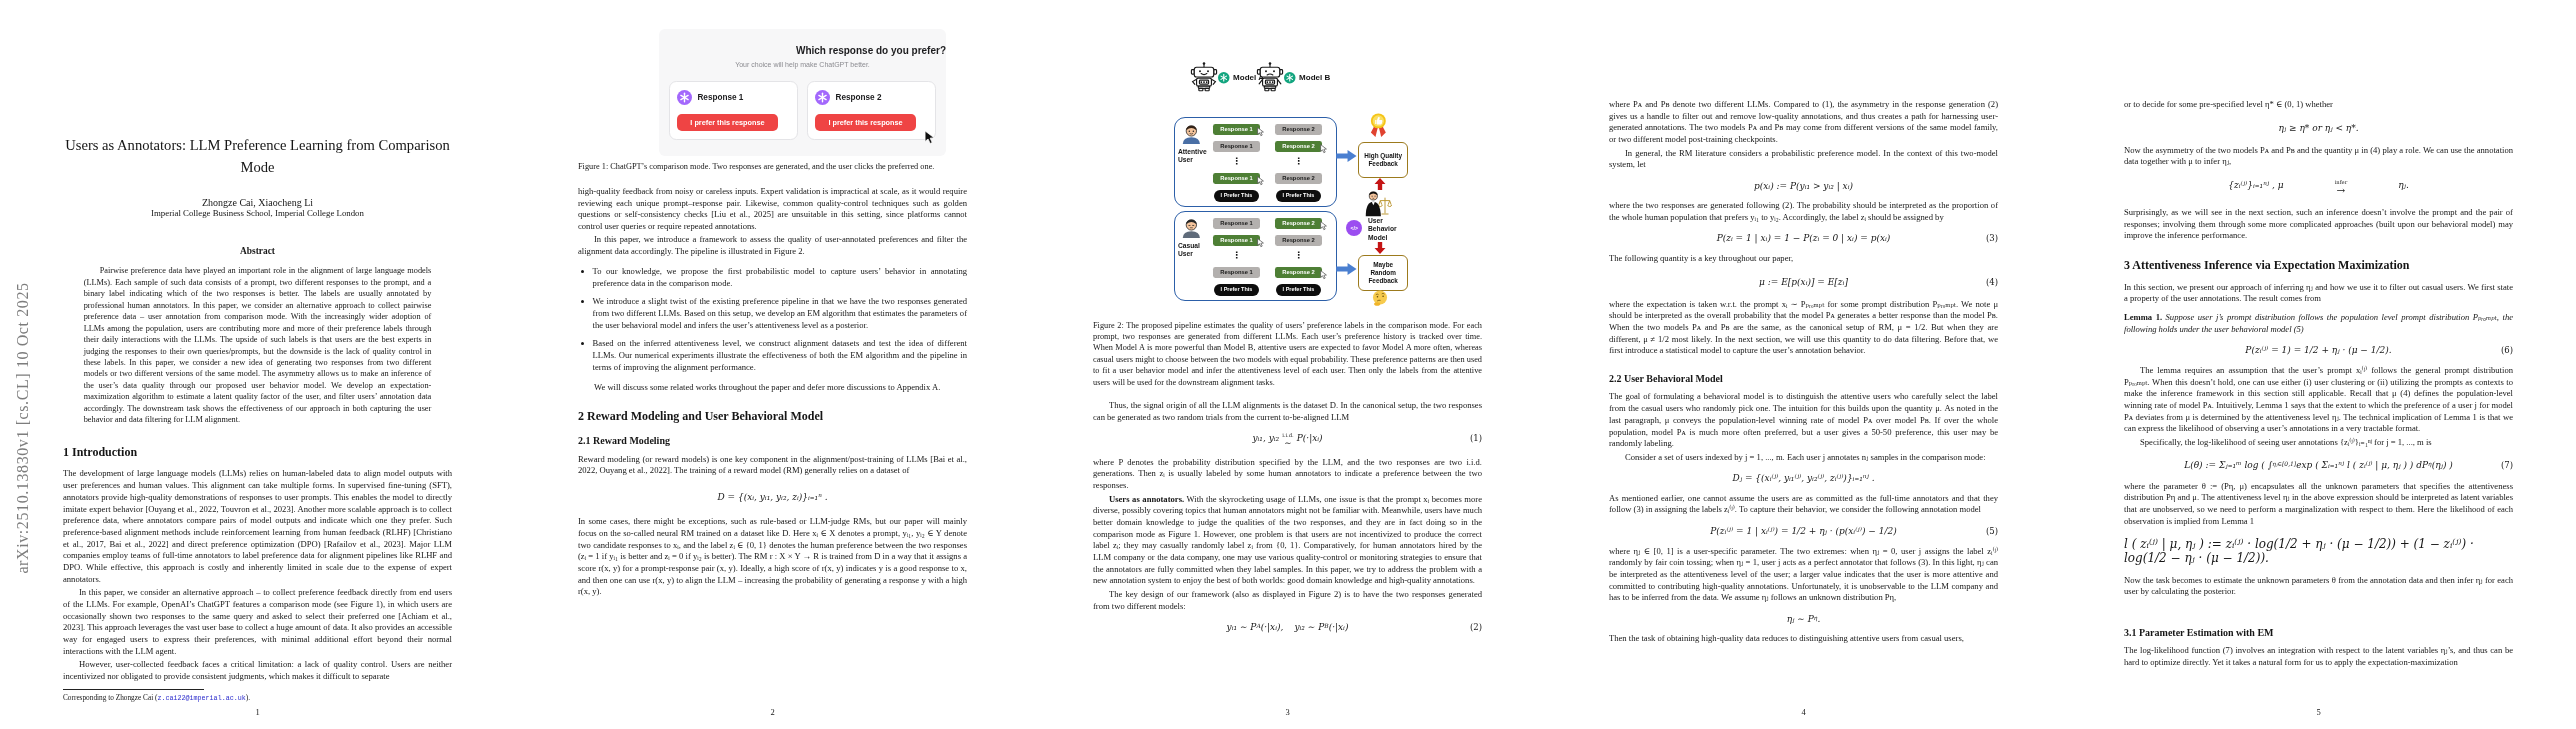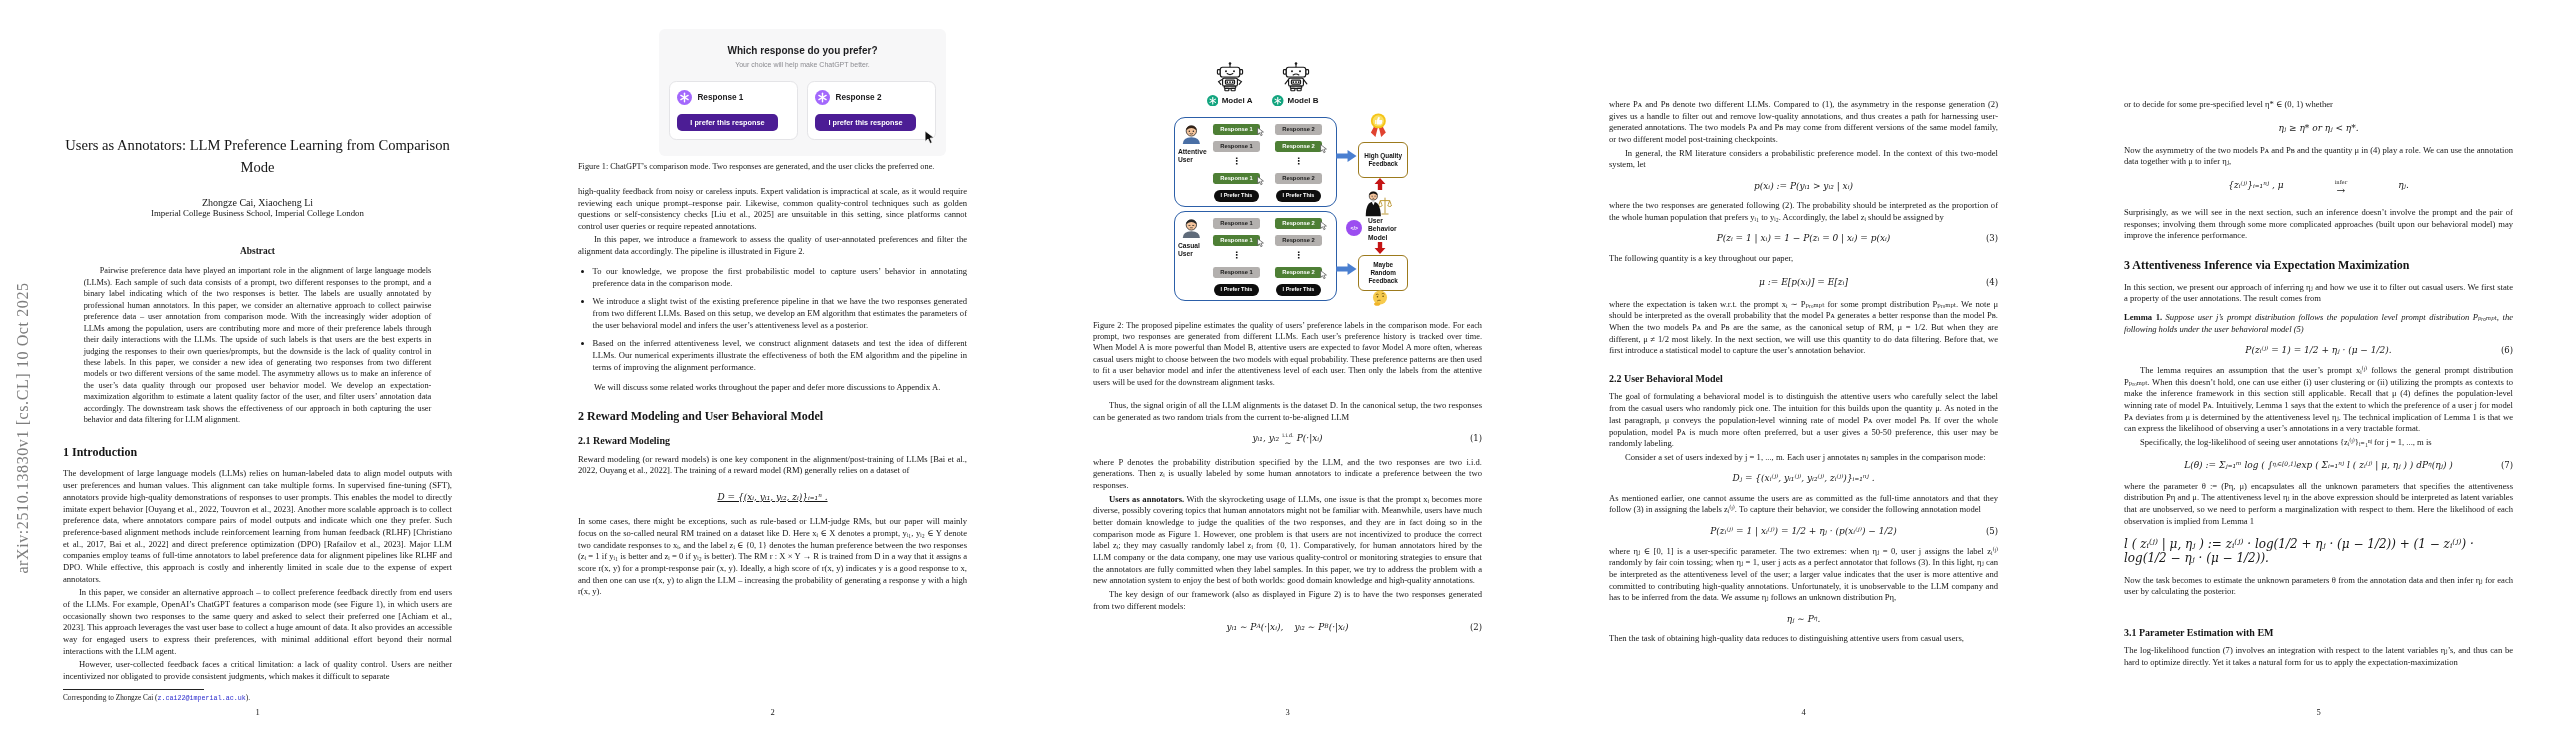--- a/index.html
+++ b/index.html
@@ -31,33 +31,33 @@
   ul.blist li{margin-top:6.7px;text-align:justify;font-size:8.6px;line-height:1.36;}
   .pagenum{position:absolute;bottom:12px;left:0;width:100%;text-align:center;font-size:8.5px;}
   .banner{position:absolute;left:23px;top:428px;transform:translate(-50%,-50%) rotate(-90deg);
           transform-origin:center;white-space:nowrap;font-size:16px;color:#7d7d7d;letter-spacing:0.6px;}
   .footnote{position:absolute;bottom:27px;left:63px;right:63px;font-size:7.3px;text-align:left;}
   .footnote .rule{width:141px;border-top:0.6px solid #222;margin-bottom:3px;}
   .fmail{font-family:"Liberation Mono","DejaVu Sans Mono",monospace;font-size:6.7px;color:#2b2bcc;}
   
   .f1panel{margin:29px 0 0 81px;width:287px;background:#f7f7f8;border-radius:6px;
            padding:16px 0 16px 0;font-family:"Liberation Sans","DejaVu Sans",sans-serif;}
-  .f1head{text-align:center;font-size:10px;font-weight:bold;color:#1d1d1f;}
+  .f1head{text-align:right;font-size:10px;font-weight:bold;color:#1d1d1f;}
   .f1sub{text-align:center;font-size:7px;color:#8b8b90;margin-top:4.9px;}
   .f1cards{display:flex;justify-content:center;gap:8.5px;margin-top:13.4px;}
   .f1card{width:113px;background:#fff;border:0.6px solid #e4e4e7;border-radius:7.3px;padding:7.3px 7.3px 8.5px 7.3px;position:relative;}
   .f1chead{display:flex;align-items:center;gap:5.5px;}
   .f1clabel{font-size:8.2px;font-weight:bold;color:#1d1d1f;}
-  .f1btn{margin-top:9px;width:101px;background:#4c1d95;color:#fff;border-radius:4.9px;height:17px;
+  .f1btn{margin-top:9px;width:101px;background:#ef4444;color:#fff;border-radius:4.9px;height:17px;
          line-height:17px;text-align:center;font-size:7.3px;font-weight:bold;}
   .f1cursor{position:absolute;right:-2.4px;bottom:-6px;}
   .cap{margin-top:5px;font-size:8.3px;line-height:1.38;text-align:justify;}
   
   .fig2{position:relative;height:250px;margin-top:61px;font-family:"Liberation Sans","DejaVu Sans",sans-serif;}
-  .f2model{position:absolute;width:79px;display:flex;flex-direction:column;align-items:center;}
+  .f2model{position:absolute;width:79px;display:flex;align-items:center;}
   .f2mrow{display:flex;align-items:center;gap:3.6px;margin-top:1.8px;}
   .f2mlabel{font-size:8px;font-weight:bold;}
   .ubox{position:absolute;left:81px;width:161px;height:88px;border:1.5px solid #2c5fa8;border-radius:11px;background:#fff;}
   .ulabel{position:absolute;left:3px;top:30px;width:36px;font-size:6.7px;font-weight:bold;line-height:1.2;text-align:left;}
   .uavatar{position:absolute;left:6px;top:5.5px;}
   .rbtn{position:absolute;width:47px;height:11px;border-radius:2.4px;font-size:5.8px;font-weight:bold;
         line-height:11px;text-align:center;}
   .green{background:#4e7f35;color:#fff;}
   .gray{background:#b3b0ae;color:#1a1a1a;}
   .pill{position:absolute;width:45px;height:11.5px;border-radius:6px;background:#0d0d0d;color:#fff;
@@ -140,21 +140,21 @@
     <p class="ind mt">In this paper, we introduce a framework to assess the quality of user-annotated preferences and filter the alignment data accordingly. The pipeline is illustrated in Figure 2.</p>
     <ul class="blist">
       <li>To our knowledge, we propose the first probabilistic model to capture users’ behavior in annotating preference data in the comparison mode.</li>
       <li>We introduce a slight twist of the existing preference pipeline in that we have the two responses generated from two different LLMs. Based on this setup, we develop an EM algorithm that estimates the parameters of the user behavioral model and infers the user’s attentiveness level as a posterior.</li>
       <li>Based on the inferred attentiveness level, we construct alignment datasets and test the idea of different LLMs. Our numerical experiments illustrate the effectiveness of both the EM algorithm and the pipeline in terms of improving the alignment performance.</li>
     </ul>
     <p class="ind">We will discuss some related works throughout the paper and defer more discussions to Appendix A.</p>
     <h2 class="sec">2   Reward Modeling and User Behavioral Model</h2>
     <h3 class="sec">2.1   Reward Modeling</h3>
     <p>Reward modeling (or reward models) is one key component in the alignment/post-training of LLMs [Bai et al., 2022, Ouyang et al., 2022]. The training of a reward model (RM) generally relies on a dataset of</p>
-    <div class="eq" style="margin:14.6px 0;text-decoration:underline;">
+    <div class="eq" style="margin:14.6px 0;">
       <span>D = {(xᵢ, yᵢ₁, yᵢ₂, zᵢ)}ᵢ₌₁ⁿ .</span>
     </div>
     <p>In some cases, there might be exceptions, such as rule-based or LLM-judge RMs, but our paper will mainly focus on the so-called neural RM trained on a dataset like D. Here xᵢ ∈ X denotes a prompt, yᵢ₁, yᵢ₂ ∈ Y denote two candidate responses to xᵢ, and the label zᵢ ∈ {0, 1} denotes the human preference between the two responses (zᵢ = 1 if yᵢ₁ is better and zᵢ = 0 if yᵢ₂ is better). The RM r : X × Y → R is trained from D in a way that it assigns a score r(x, y) for a prompt-response pair (x, y). Ideally, a high score of r(x, y) indicates y is a good response to x, and then one can use r(x, y) to align the LLM – increasing the probability of generating a response y with a high r(x, y).</p>
   </div>
   <div class="pagenum">2</div>
 </div>
 
 <div class="page" id="pg3">
   <div class="inner">
     <div class="fig2">

